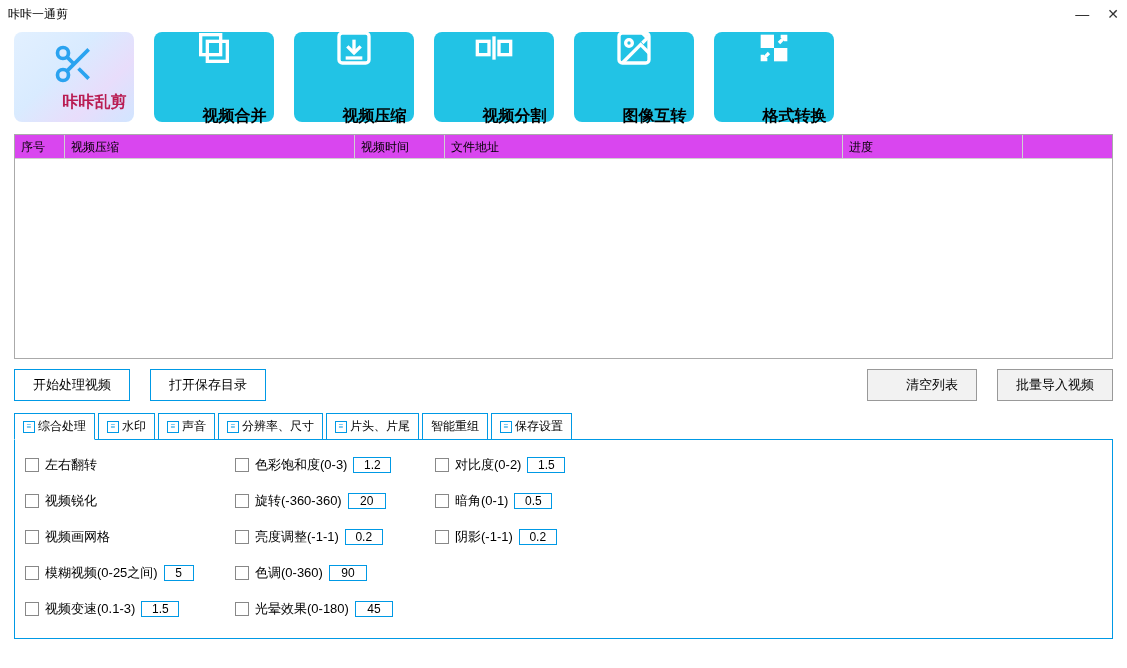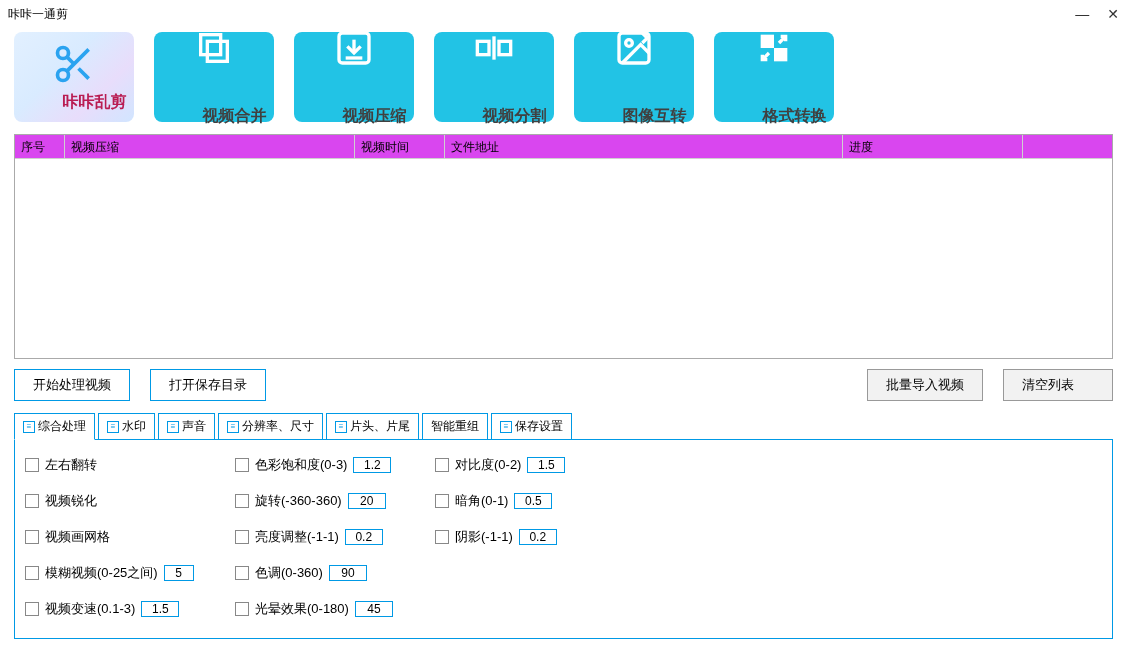--- a/index.html
+++ b/index.html
@@ -8,27 +8,27 @@
 .titlebar .title { font-size: 12px; }
 .titlebar .ctrls { display: flex; gap: 18px; font-size: 14px; color: #333; }
 .titlebar .ctrls span { cursor: pointer; }
 .toolbar { display: flex; gap: 20px; padding: 4px 14px; }
 .tbtn { width: 120px; height: 90px; border-radius: 8px; display: flex; flex-direction: column; align-items: center; justify-content: center; gap: 6px; cursor: pointer; }
 .tbtn .iconbox { width: 44px; height: 44px; display: flex; align-items: center; justify-content: center; }
 .tbtn .lbl { font-size: 16px; font-weight: 700; padding-left: 41px; }
 .tbtn.active { background: linear-gradient(135deg,#e2f0ff,#d9ebff 40%,#e8ddfb 70%,#d1e5ff); }
 .tbtn.active .lbl { color: #b91c52; }
 .tbtn.cyan { background: #22C3E5; }
-.tbtn.cyan .lbl { color: #404040; margin-top: 32px; }
+.tbtn.cyan .lbl { color: #000000; margin-top: 32px; }
 .tbtn.cyan svg { stroke: #fff; fill: none; }
 .listbox { margin: 8px 14px 0 14px; border: 1px solid #aaa; height: 225px; background: #fff; }
 .listhead { display: flex; border-bottom: 1px solid #d0d0d0; height: 24px; align-items: stretch; }
 .listhead .col { border-right: 1px solid #d0d0d0; padding: 4px 6px; font-size: 12px; background: #d946ef; }
 .actionrow { display: flex; align-items: center; margin: 10px 14px 0 14px; gap: 20px; }
-.btn { border: 1px solid #0099e5; background: #fff; padding: 6px 18px; font-size: 13px; cursor: pointer; min-width: 110px; text-align: left; }
+.btn { border: 1px solid #0099e5; background: #fff; padding: 6px 18px; font-size: 13px; cursor: pointer; min-width: 110px; text-align: right; }
 .btn.grey { border: 1px solid #999; background: #f2f2f2; }
 .spacer { flex: 1; }
 .tabrow { display: flex; margin: 12px 14px 0 14px; gap: 3px; }
 .tab { border: 1px solid #0099e5; padding: 4px 8px; font-size: 12px; cursor: pointer; display: flex; align-items: center; gap: 3px; background: #fff; }
 .tab.active { border-bottom: 1px solid #fff; position: relative; z-index: 2; }
 .tabicon { width: 12px; height: 12px; border: 1px solid #0099e5; display: inline-flex; align-items: center; justify-content: center; font-size: 8px; color: #0099e5; line-height: 1; }
 .tabcontent { border: 1px solid #0099e5; margin: -1px 14px 0 14px; padding: 16px 10px 10px 10px; height: 200px; }
 .grid { display: grid; grid-template-columns: 210px 200px 200px; column-gap: 0; row-gap: 18px; }
 .cell { display: flex; align-items: center; gap: 6px; }
 .chk { width: 14px; height: 14px; border: 1px solid #888; background: #fff; display: inline-block; flex-shrink: 0; }
@@ -123,22 +123,22 @@
     <div class="col" style="width:398px">文件地址</div>
     <div class="col" style="width:180px">进度</div>
     <div class="col" style="flex:1;border-right:none"></div>
   </div>
 </div>
 
 <div class="actionrow">
   <div class="btn">开始处理视频</div>
   <div class="btn">打开保存目录</div>
   <div class="spacer"></div>
+  <div class="btn grey">清空列表</div>
   <div class="btn grey">批量导入视频</div>
-  <div class="btn grey">清空列表</div>
 </div>
 
 <div class="tabrow">
   <div class="tab active">
       <span class="tabicon">≡</span>
       <span>综合处理</span>
     </div>
   <div class="tab">
       <span class="tabicon">≡</span>
       <span>水印</span>

